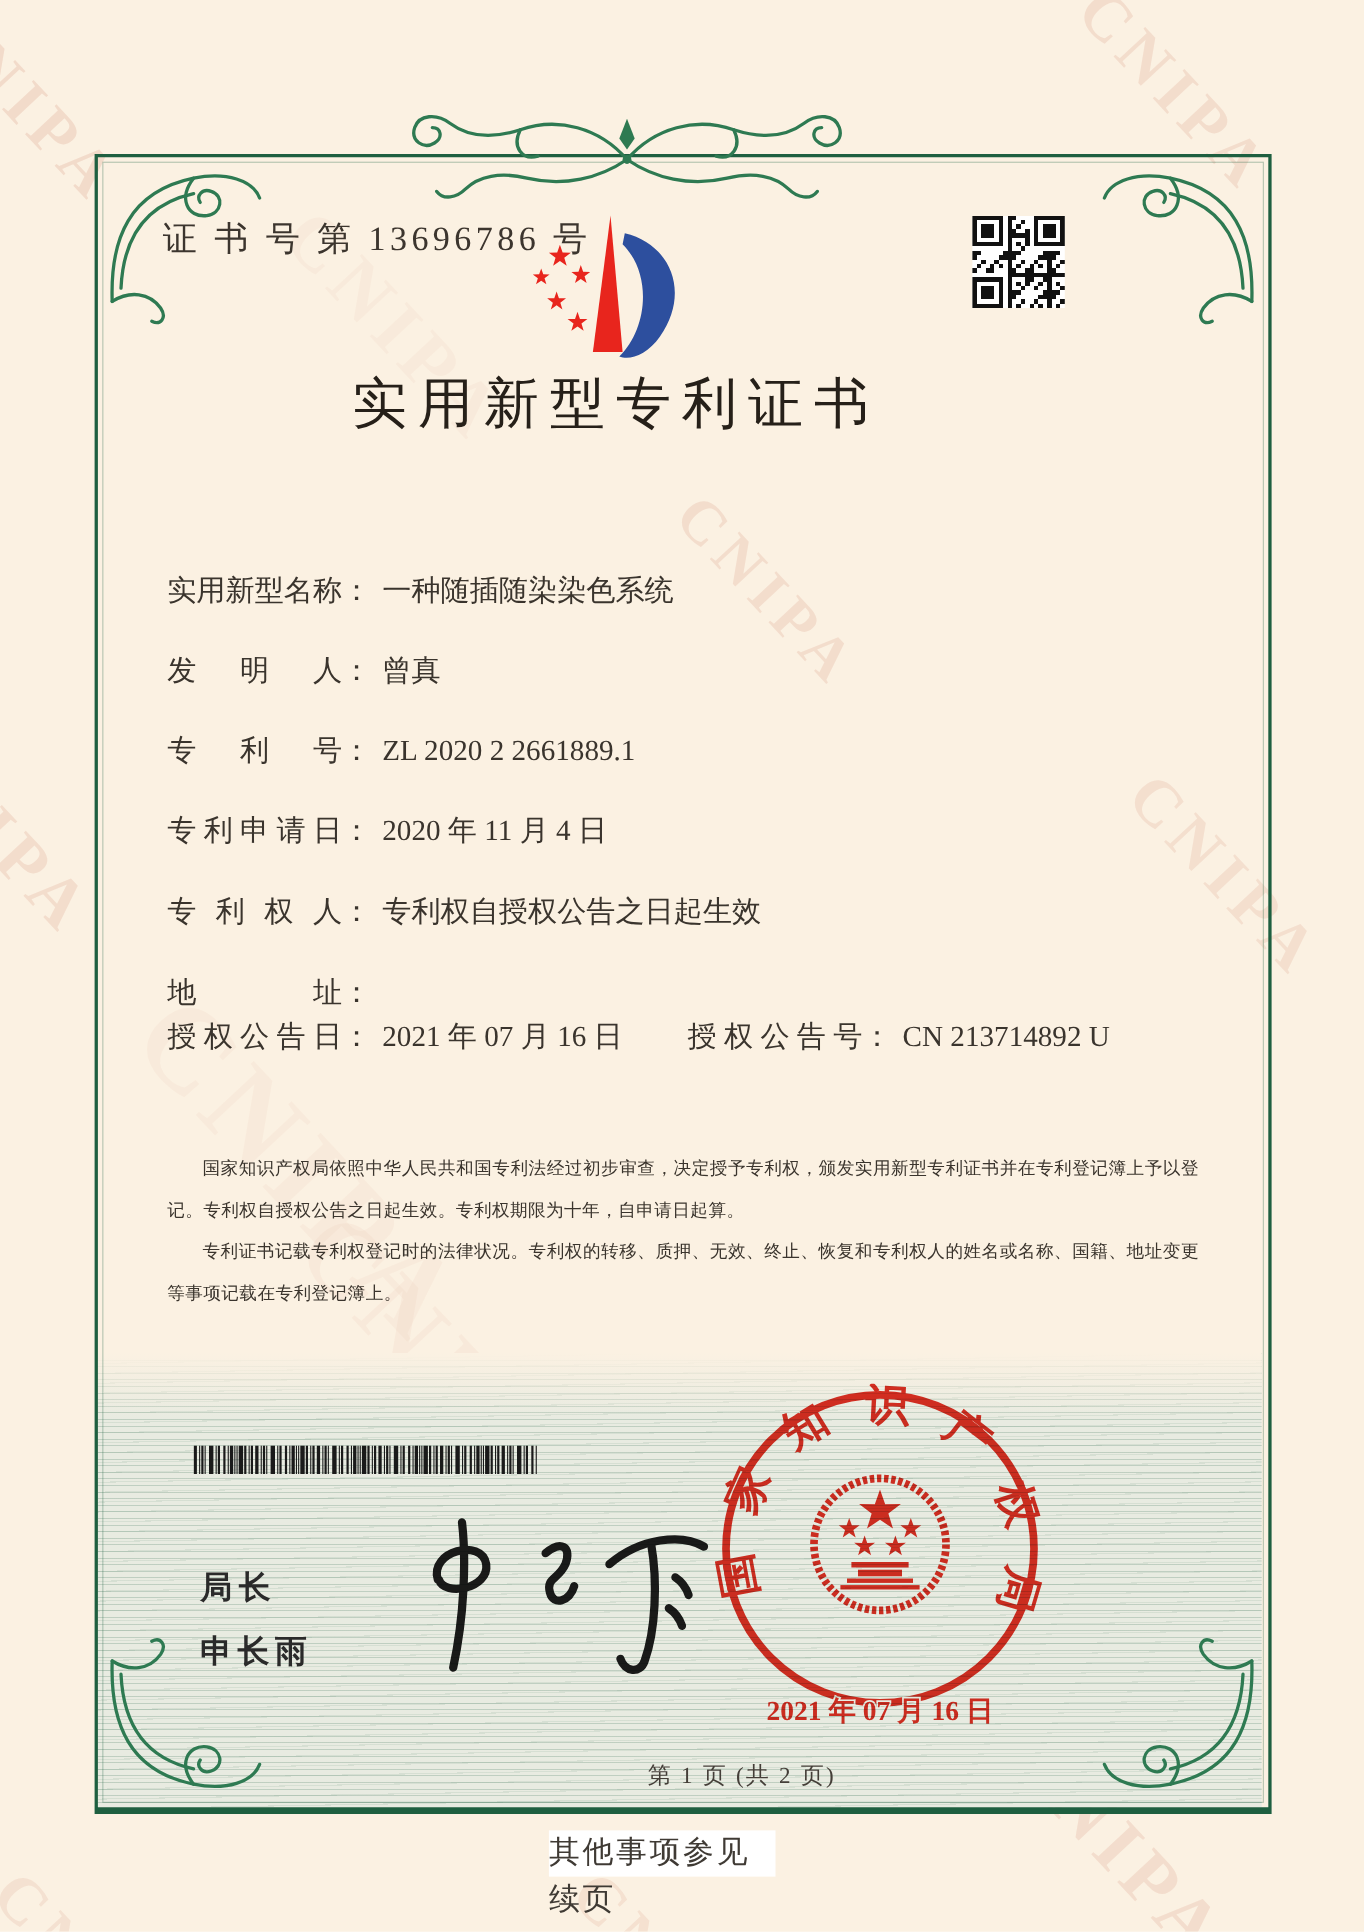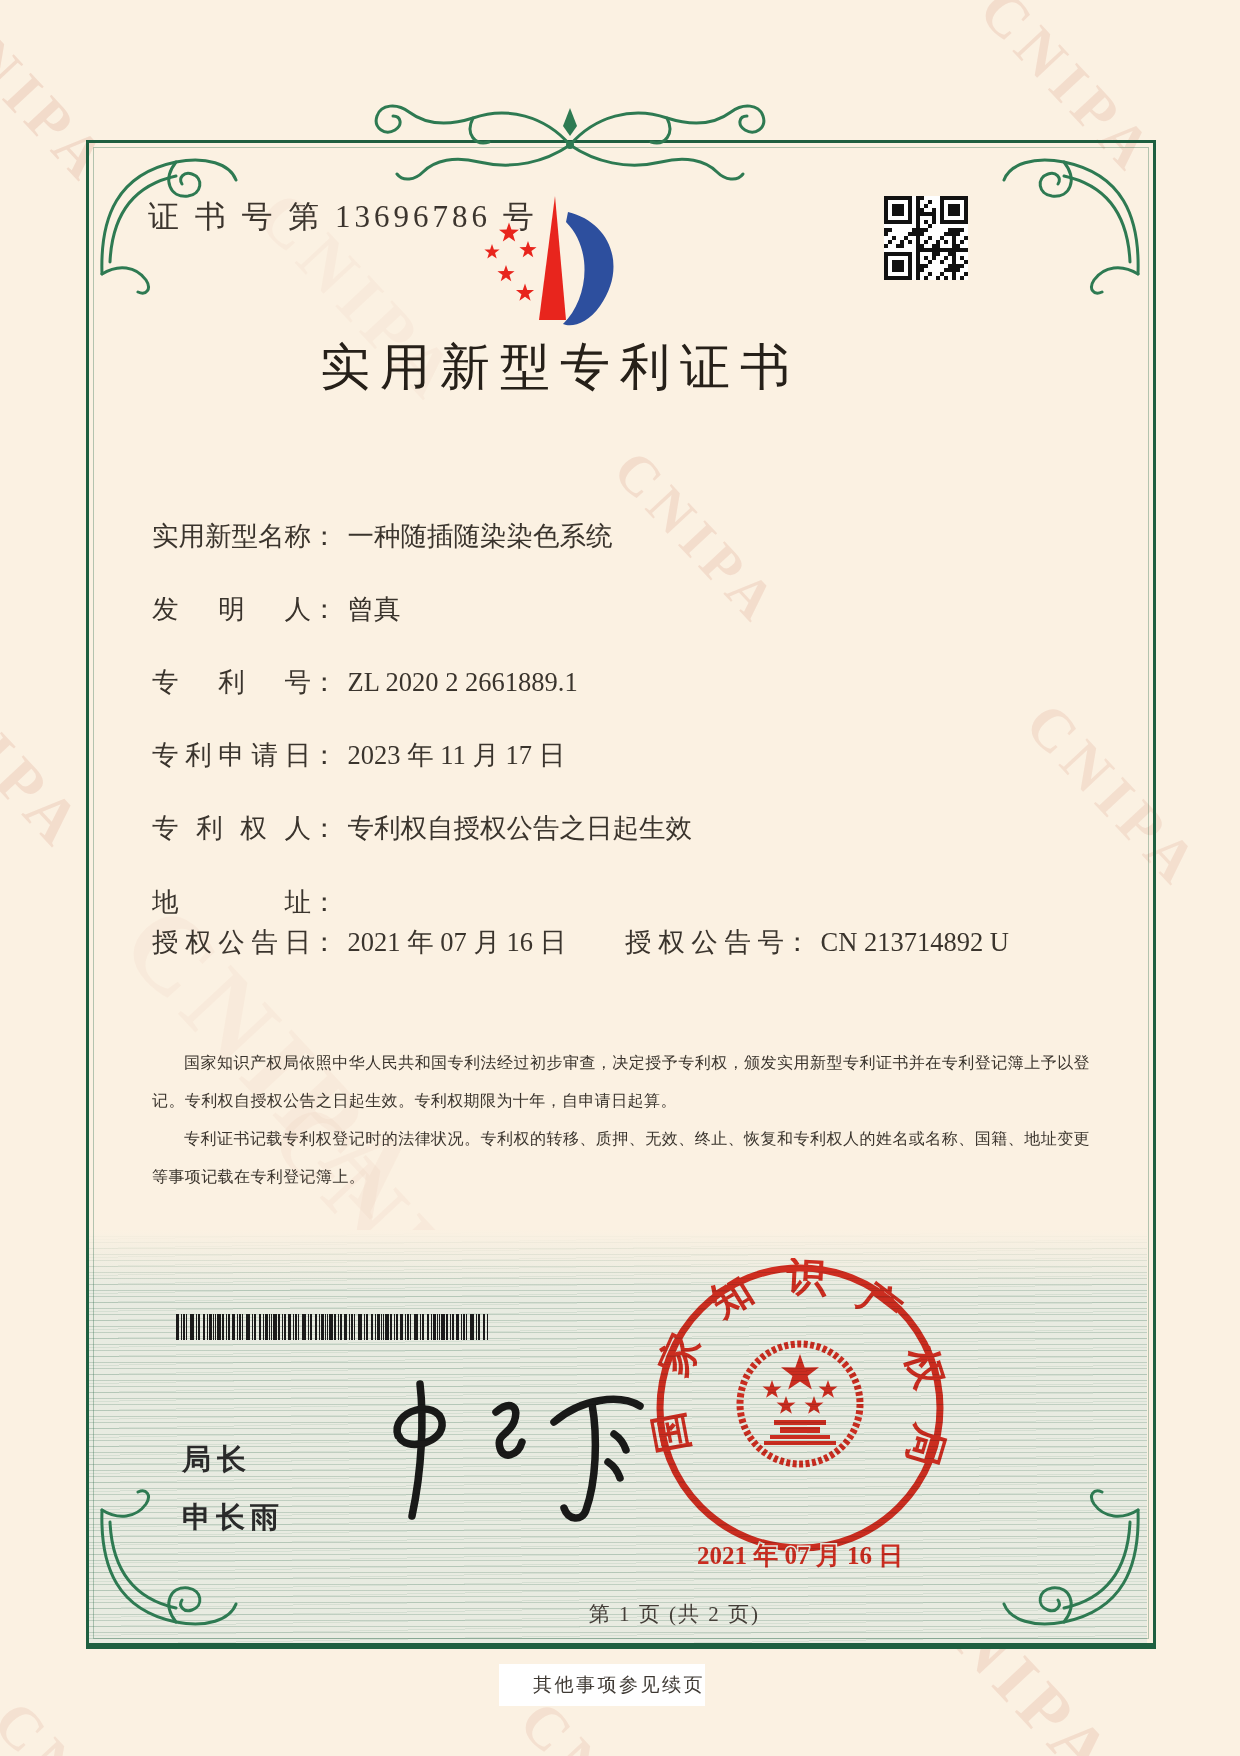--- a/index.html
+++ b/index.html
@@ -62,28 +62,28 @@
   .grant-pair{display:flex;}
   .grant-pair.first{width:473px;flex:none;}
   
   .paras{position:absolute;left:152px;top:1024px;width:938px;z-index:4;
     font-size:16px;line-height:38px;text-align:justify;color:#3a342d;letter-spacing:.4px;margin-top:20px;}
   .paras p{margin:0;text-indent:2em;}
   
   .barcode{position:absolute;left:176px;top:1314px;z-index:4;}
   .signer{position:absolute;left:182px;top:1424px;z-index:4;
     font-family:"Liberation Sans", sans-serif;font-weight:700;color:#2a2a2a;}
-  .signer .line1{font-size:29px;letter-spacing:6px;margin-top:16px;}
+  .signer .line1{font-size:29px;letter-spacing:6px;}
   .signer .line2{font-size:29px;letter-spacing:5px;margin-top:18px;}
   .sig-svg{position:absolute;left:368px;top:1378px;z-index:5;mix-blend-mode:multiply;}
   .seal-svg{position:absolute;left:650px;top:1258px;z-index:5;mix-blend-mode:multiply;opacity:.95;}
   .page-info{position:absolute;left:440px;top:1600px;width:320px;z-index:4;
     text-align:right;font-size:21px;letter-spacing:2px;color:#443e38;}
   .footer-box{position:absolute;left:499px;top:1664px;width:206px;height:42px;z-index:4;
-    background:#ffffff;text-align:right;line-height:42px;font-size:19px;
+    background:#ffffff;text-align:left;line-height:42px;font-size:28px;
     letter-spacing:2.5px;color:#3f3a34;}
   .logo-svg{position:absolute;left:462px;top:188px;z-index:4;}
   .qr-svg{position:absolute;left:884px;top:196px;z-index:4;}
 </style>
 </head>
 <body>
 
 <div class="wm" style="left:-30px;top:-14px;font-size:60px;opacity:.55;">CNIPA</div>
 <div class="wm" style="left:1016px;top:-24px;font-size:60px;opacity:.5;">CNIPA</div>
 <div class="wm" style="left:648px;top:438px;font-size:56px;opacity:.5;">CNIPA</div>
@@ -297,21 +297,21 @@
         <span class="fvalue">曾真</span>
       </div>
       <div class="frow">
         <span class="flabel">专利号</span>
         <span class="fcolon">：</span>
         <span class="fvalue">ZL 2020 2 2661889.1</span>
       </div>
       <div class="frow">
         <span class="flabel">专利申请日</span>
         <span class="fcolon">：</span>
-        <span class="fvalue">2023 年 11 月 17 日</span>
+        <span class="fvalue">2020 年 11 月 4 日</span>
       </div>
       <div class="frow">
         <span class="flabel">专利权人</span>
         <span class="fcolon">：</span>
         <span class="fvalue">专利权自授权公告之日起生效</span>
       </div>
       <div class="frow address">
         <span class="flabel">地址</span>
         <span class="fcolon">：</span>
       </div>

